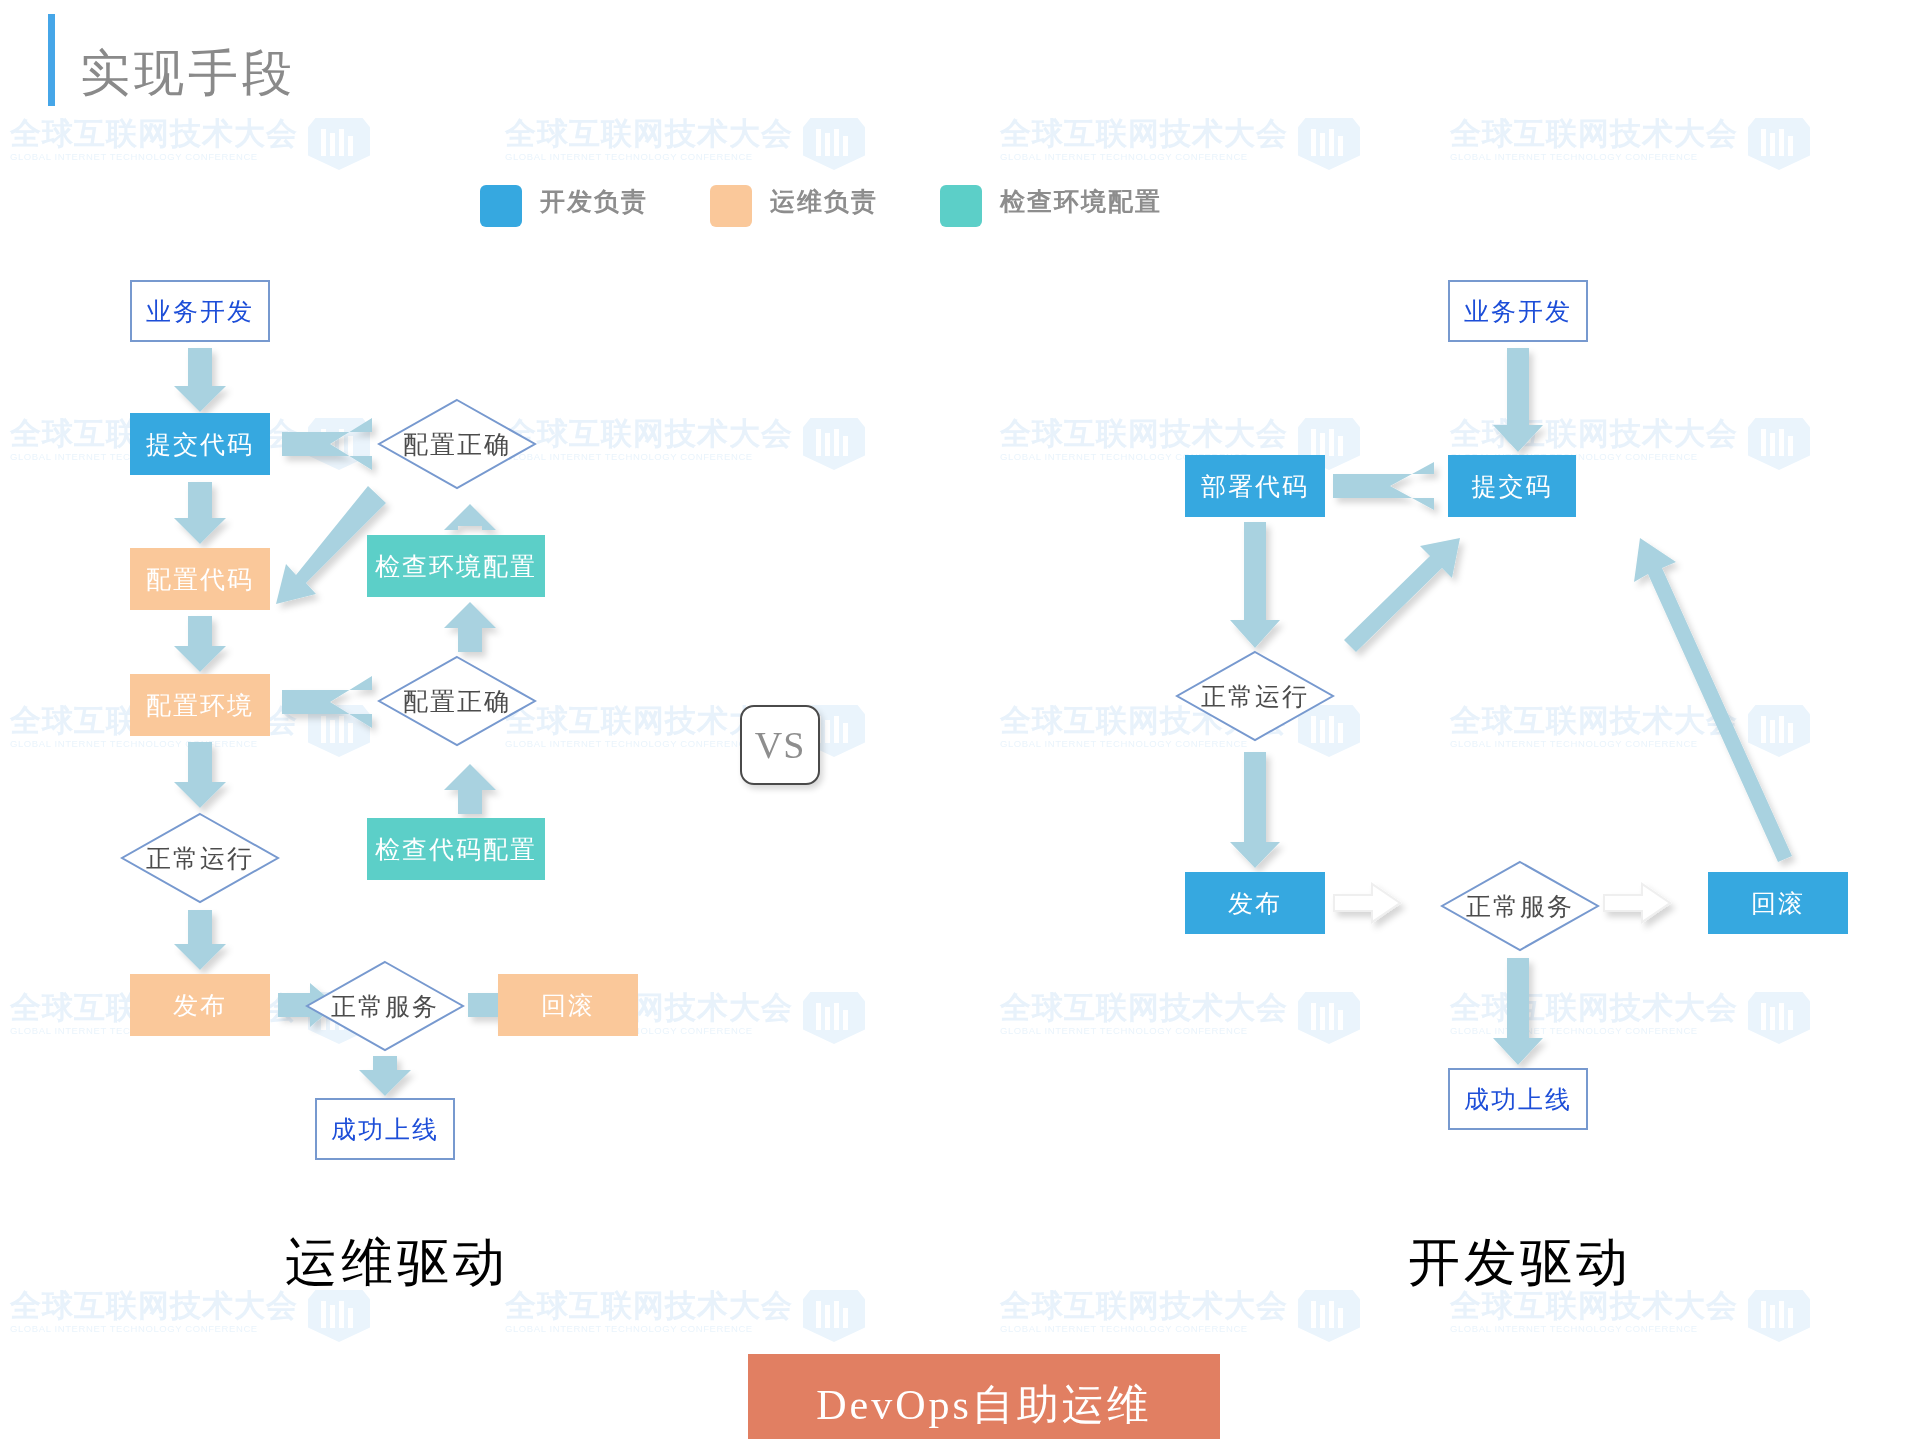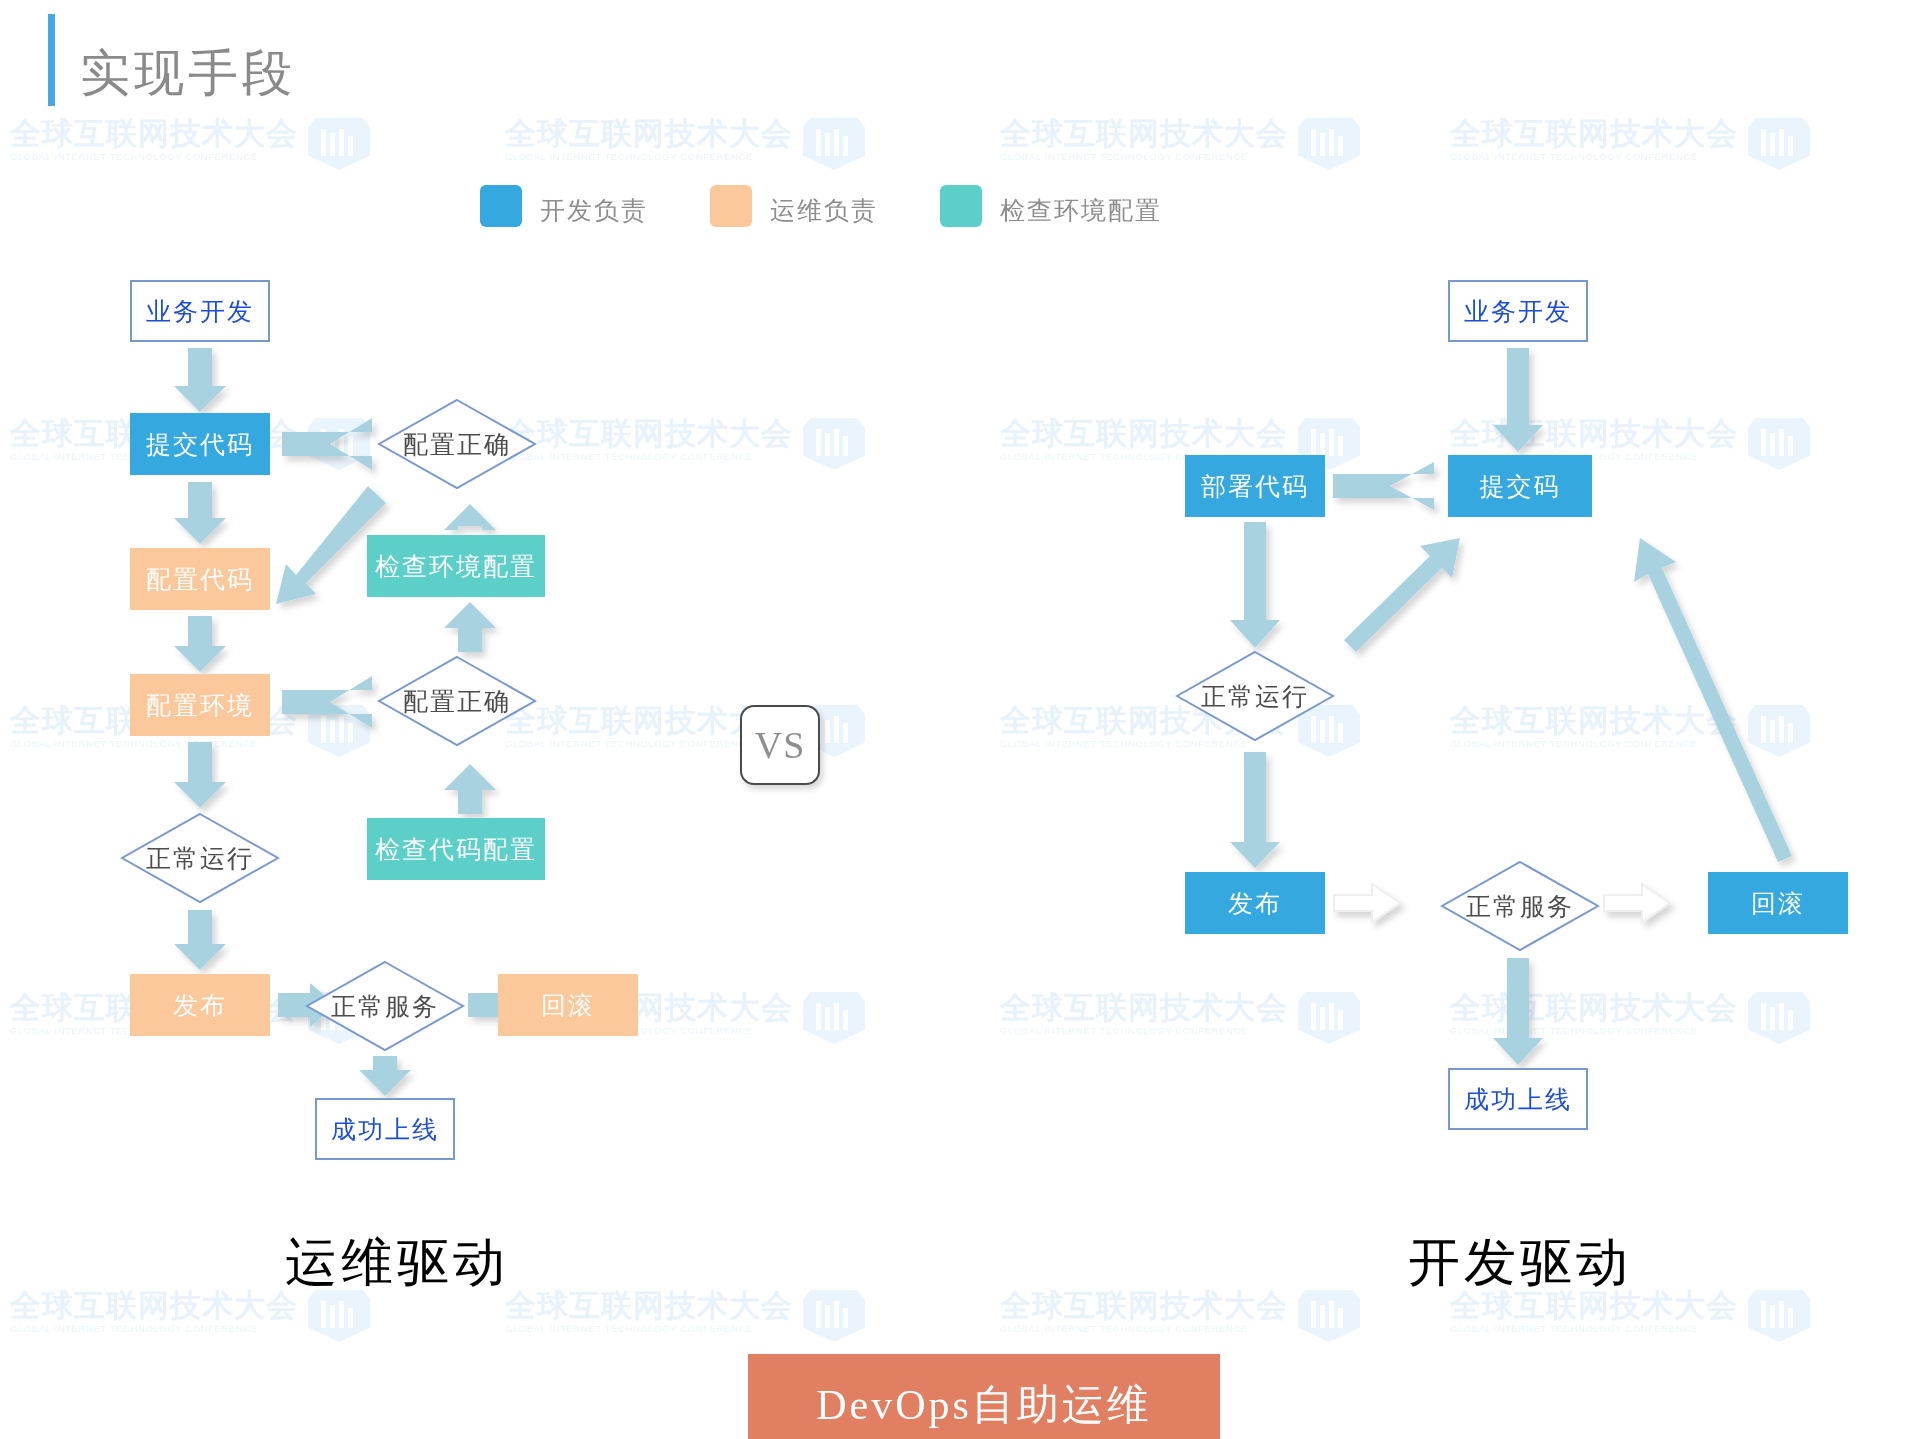--- a/index.html
+++ b/index.html
@@ -43,21 +43,21 @@
   
   #title-bar { position:absolute; left:48px; top:14px; width:7px; height:92px; background:#46a6e8; z-index:3;}
   #page-title {
     position:absolute; left:80px; top:40px; z-index:3;
     font-family:Liberation Sans, sans-serif;
     font-size:50px; color:#8a8a8a; letter-spacing:4px; white-space:nowrap;
   }
 
   
   #legend { position:absolute; left:480px; top:185px; display:flex; align-items:center; z-index:3; }
-  .lg-item { display:flex; align-items:flex-end; margin-right:62px; }
+  .lg-item { display:flex; align-items:flex-start; margin-right:62px;font-weight:bold; }
   .lg-sw { width:42px; height:42px; border-radius:6px; }
   .lg-lb { margin-left:18px; font-size:25px; color:#8d8d8d; letter-spacing:2px; white-space:nowrap; }
 
   
   #flow { position:absolute; inset:0; z-index:2; }
   .node {
     position:absolute; box-sizing:border-box;
     display:flex; align-items:center; justify-content:center;
     font-size:25px; letter-spacing:2px; white-space:nowrap;
   }
@@ -367,21 +367,21 @@
         <polygon points="80,2 158,46 80,90 2,46" fill="#ffffff" stroke="#7799cf" stroke-width="2"></polygon>
       </svg>
       <span class="dtext">配置正确</span>
     </div>
     <div class="node solid" style="left: 367px; top: 818px; width: 178px; height: 62px; background: rgb(92, 207, 200);">
       <span>检查代码配置</span>
     </div>
     <div class="node hollow" style="left: 1448px; top: 280px; width: 140px; height: 62px; border-color: rgb(119, 153, 207);">
       <span>业务开发</span>
     </div>
-    <div class="node solid" style="left: 1448px; top: 455px; width: 144px; height: 62px; background: rgb(54, 168, 224); text-align: right;">
+    <div class="node solid" style="left: 1448px; top: 455px; width: 128px; height: 62px; background: rgb(54, 168, 224); text-align: right;">
       <span>提交码</span>
     </div>
     <div class="node solid" style="left: 1185px; top: 455px; width: 140px; height: 62px; background: rgb(54, 168, 224);">
       <span>部署代码</span>
     </div>
     <div class="node diamond" style="left: 1175px; top: 650px; width: 160px; height: 92px;">
       <svg class="dshape" viewBox="0 0 160 92" width="160" height="92">
         <polygon points="80,2 158,46 80,90 2,46" fill="#ffffff" stroke="#7799cf" stroke-width="2"></polygon>
       </svg>
       <span class="dtext">正常运行</span>

